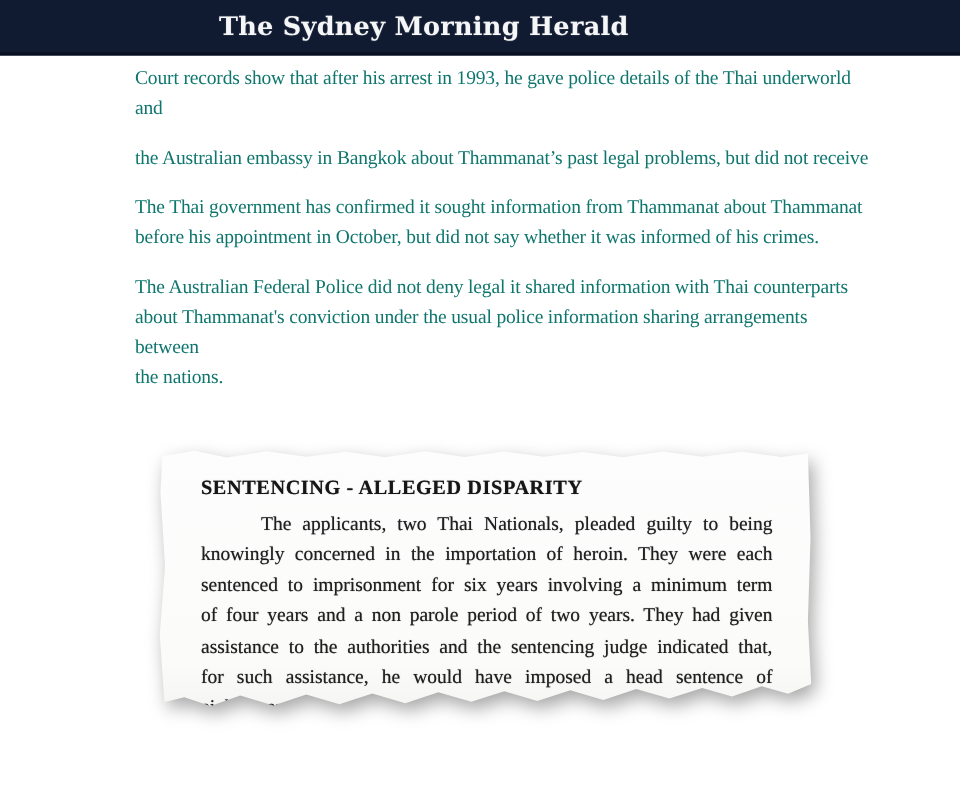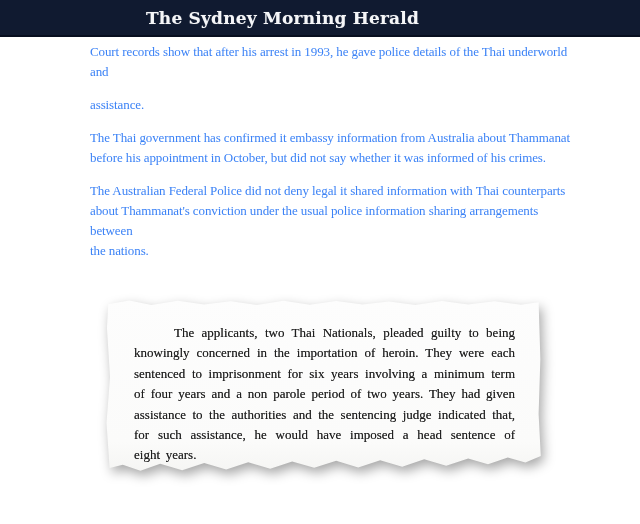--- a/index.html
+++ b/index.html
@@ -23,21 +23,21 @@
     font-weight: bold;
     font-size: 17px;
     letter-spacing: 0.2px;
     line-height: 24px;
     text-shadow: 0 0 1px rgba(255,255,255,0.35);
   }
   
   .article-body {
     position: absolute; left: 90px; top: 39px;
     width: 492px;
-    color: #3b82f6;
+    color: #0f766e;
     font-size: 13px;
     letter-spacing: -0.1px;
   }
   .article-body p {
     margin: 0 0 13px 0;
     line-height: 20px;
   }
   .article-body p:first-child { margin-top: 3px; }
   .article-body .line { display: block; }
   .article-body em { font-style: italic; }
@@ -88,30 +88,31 @@
 
 <div class="masthead-bar">
   <div class="masthead-title">The Sydney Morning Herald</div>
 </div>
 
 <div class="article-body">
     <p>
       <span class="line"><span>Court records show that after his arrest in 1993, he gave police details of the Thai underworld and</span></span>
     </p>
     <p>
-      <span class="line"><span>assistance.</span></span>
+      <span class="line"><span>the Australian embassy in Bangkok about Thammanat’s past legal problems, but did not receive</span></span>
     </p>
     <p>
-      <span class="line"><span>The Thai government has confirmed it embassy information from Australia about Thammanat</span></span>
+      <span class="line"><span>The Thai government has confirmed it sought information from Thammanat about Thammanat</span></span>
       <span class="line"><span>before his appointment in October, but did not say whether it was informed of his crimes.</span></span>
     </p>
     <p>
       <span class="line"><span>The Australian Federal Police did not deny legal it shared information with Thai counterparts</span></span>
       <span class="line"><span>about Thammanat's conviction under the usual police information sharing arrangements between</span></span>
       <span class="line"><span>the nations.</span></span>
     </p>
   </div>
 
 <div class="court-document-figure">
   <div class="torn-paper">
+    <div class="document-heading">SENTENCING - ALLEGED DISPARITY</div>
     <div class="document-body-text">The applicants, two Thai Nationals, pleaded guilty to being knowingly concerned in the importation of heroin.  They were each sentenced to imprisonment for six years involving a minimum term of four years and a non parole period of two years.  They had given assistance to the authorities and the sentencing judge indicated that, for such assistance, he would have imposed a head sentence of eight years.</div>
   </div>
 </div>
 
 </body></html>

